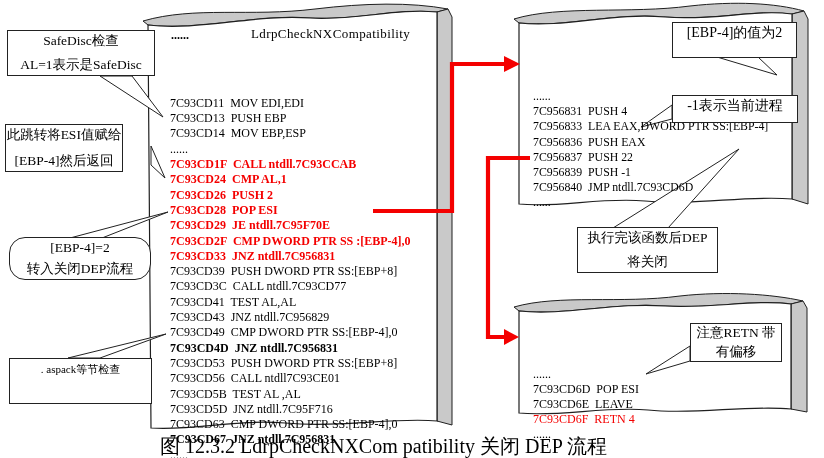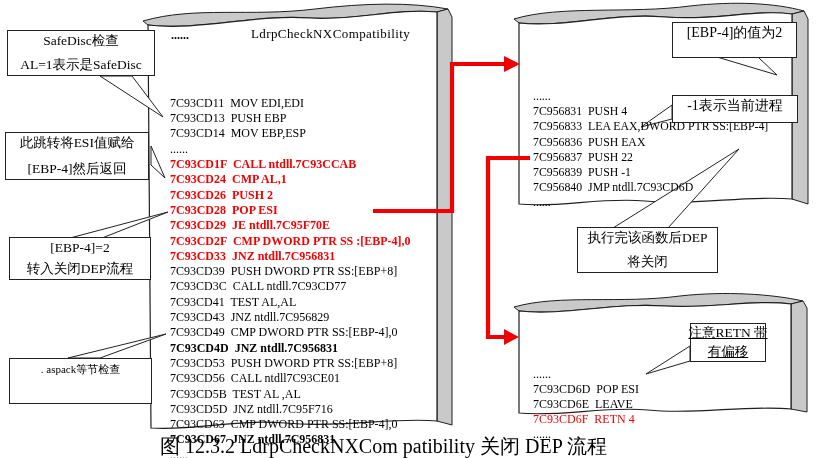--- a/index.html
+++ b/index.html
@@ -106,41 +106,41 @@
   <div class="cl">......</div><div class="cl">7C956831  PUSH 4</div><div class="cl">7C956833  LEA EAX,DWORD PTR SS:[EBP-4]</div><div class="cl">7C956836  PUSH EAX</div><div class="cl">7C956837  PUSH 22</div><div class="cl">7C956839  PUSH -1</div><div class="cl">7C956840  JMP ntdll.7C93CD6D</div><div class="cl">......</div></div>
 
   <div class="code lower-code" style="left:533px;top:322px;">
     
   <div class="cl">......</div><div class="cl">7C93CD6D  POP ESI</div><div class="cl">7C93CD6E  LEAVE</div><div class="cl red">7C93CD6F  RETN 4</div><div class="cl">......</div></div>
 
   <div class="callout" style="left:7px;top:30px;width:148px;height:46px;">
     <div>SafeDisc检查</div>
     <div>AL=1表示是SafeDisc</div>
   </div>
-  <div class="callout" style="left:5px;top:132px;width:144px;height:48px;">
+  <div class="callout" style="left:5px;top:124px;width:118px;height:48px;">
     <div>此跳转将ESI值赋给</div>
     <div>[EBP-4]然后返回</div>
   </div>
-  <div class="callout" style="left:9px;top:237px;width:142px;height:43px;">
+  <div class="callout" style="left:9px;top:237px;width:142px;height:43px;border-radius:16px;">
     <div>[EBP-4]=2</div>
     <div>转入关闭DEP流程</div>
   </div>
   <div class="callout" style="left:9px;top:358px;width:143px;height:46px;font-size:11px;">
     <div>. aspack等节检查</div>
   </div>
   <div class="callout" style="left:672px;top:22px;width:125px;height:36px;font-size:14px;">
     <div>[EBP-4]的值为2</div>
   </div>
   <div class="callout" style="left:672px;top:95px;width:126px;height:28px;font-size:14px;">
     <div>-1表示当前进程</div>
   </div>
   <div class="callout" style="left:577px;top:227px;width:141px;height:46px;">
     <div>执行完该函数后DEP</div>
     <div>将关闭</div>
   </div>
-  <div class="callout" style="left:690px;top:323px;width:76px;height:39px;line-height:18px;text-decoration:underline;">
+  <div class="callout" style="left:690px;top:323px;width:92px;height:39px;line-height:18px;">
     <div>注意RETN 带</div>
     <div>有偏移</div>
   </div>
 
   <div class="caption">图 12.3.2  LdrpCheckNXCom  patibility 关闭 DEP 流程</div>
 
 </div>
 
 </body></html>

